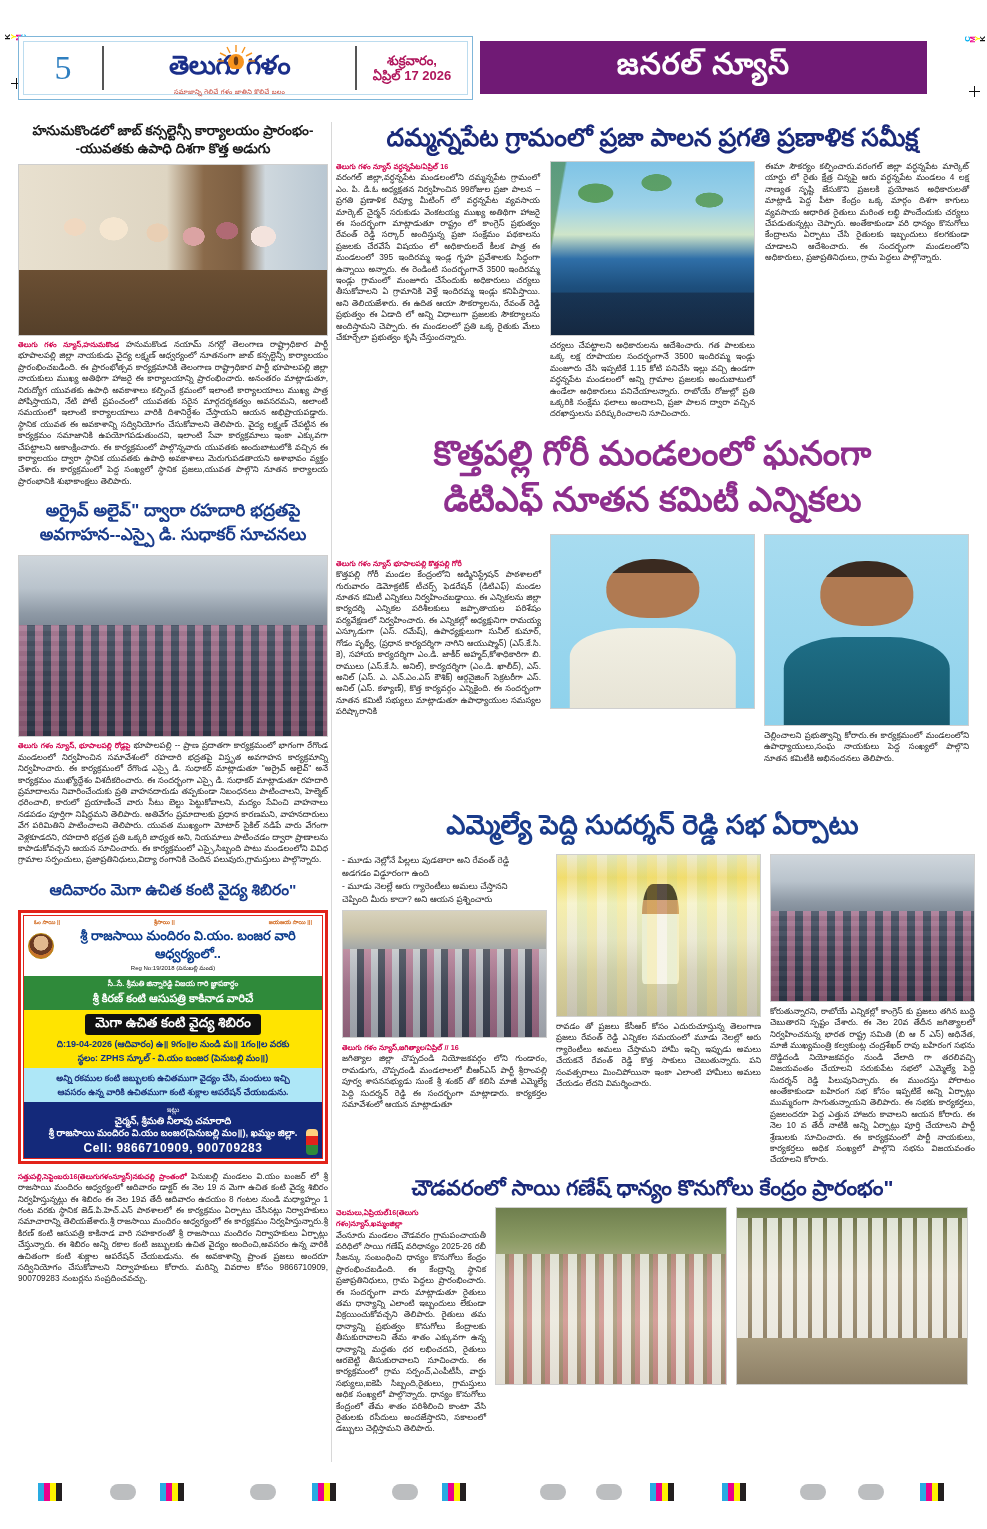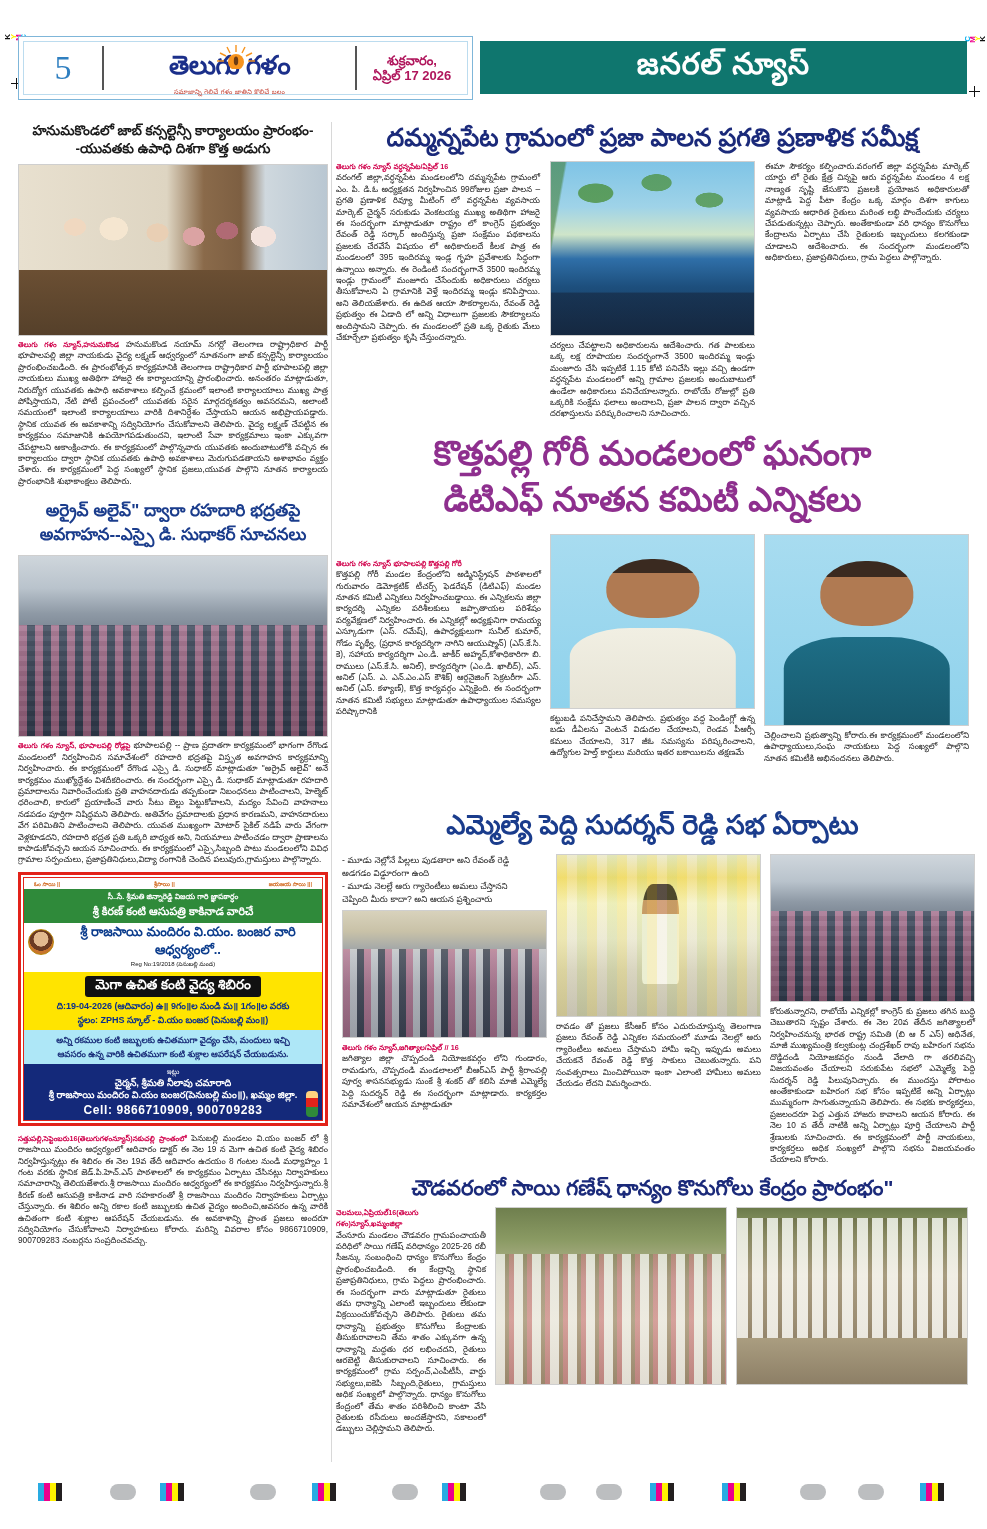--- a/index.html
+++ b/index.html
@@ -114,22 +114,22 @@
     text-align: center;
     color: #b0165c;
     font-size: 13px;
     line-height: 15px;
     font-weight: bold;
   }
 
   .genbar {
     position: absolute;
     left: 480px; top: 41px;
-    width: 487px; height: 53px;
-    background: #0f766e;
+    width: 447px; height: 53px;
+    background: #701a75;
     color: #fff;
     font-size: 30px;
     font-weight: bold;
     display: flex;
     align-items: center;
     justify-content: center;
     letter-spacing: 1px;
   }
 
   
@@ -469,41 +469,42 @@
       <span>అవగాహన--ఎస్పై డి. సుధాకర్ సూచనలు</span>
     </h2>
 
     <div class="photo ph-hall" style="width:310px; height:182px; margin-bottom:3px;"></div>
 
     <div class="body-txt">
       <span class="dateline">తెలుగు గళం న్యూస్, భూపాలపల్లి రోడ్లపై</span>
       <span>భూపాలపల్లి -- ప్రాణ ప్రదాతగా కార్యక్రమంలో భాగంగా రేగొండ మండలంలో నిర్వహించిన సమావేశంలో రహదారి భద్రతపై విస్తృత అవగాహన కార్యక్రమాన్ని నిర్వహించారు. ఈ కార్యక్రమంలో రేగొండ ఎస్సై డి. సుధాకర్ మాట్లాడుతూ "అర్రైవ్ అలైవ్" అనే కార్యక్రమం ముఖ్యోద్దేశం విశదీకరించారు. ఈ సందర్భంగా ఎస్సై డి. సుధాకర్ మాట్లాడుతూ రహదారి ప్రమాదాలను నివారించేందుకు ప్రతి వాహనదారుడు తప్పకుండా నిబంధనలు పాటించాలని, హెల్మెట్ ధరించాలి, కారులో ప్రయాణించే వారు సీటు బెల్టు పెట్టుకోవాలని, మద్యం సేవించి వాహనాలు నడపడం పూర్తిగా నిషిద్ధమని తెలిపారు. అతివేగం ప్రమాదాలకు ప్రధాన కారణమని, వాహనదారులు వేగ పరిమితిని పాటించాలని తెలిపారు. యువత ముఖ్యంగా మోటార్ సైకిల్ నడిపే వారు వేగంగా వెళ్లకూడదని, రహదారి భద్రత ప్రతి ఒక్కరి బాధ్యత అని, నియమాలు పాటించడం ద్వారా ప్రాణాలను కాపాడుకోవచ్చని ఆయన సూచించారు. ఈ కార్యక్రమంలో ఎస్సై,సిబ్బంది పాటు మండలంలోని వివిధ గ్రామాల సర్పంచులు, ప్రజాప్రతినిధులు,విద్యా రంగానికి చెందిన పలువురు,గ్రామస్తులు పాల్గొన్నారు.</span>
     </div>
 
+    <h2 class="hl-blue" style="margin-top:12px; font-size:15.5px;">ఆదివారం మెగా ఉచిత కంటి వైద్య శిబిరం"</h2>
 
     <div class="ad">
       <div class="ad-inner">
         <div class="ad-row ad-white" style="padding-bottom:0;">
           <div style="display:flex; justify-content:space-between; padding:0 6px;">
             <span class="ad-t1">ఓం సాయి ||</span>
             <span class="ad-t1">శ్రీసాయి ||</span>
             <span class="ad-t1">జయజయ సాయి |||</span>
           </div>
         </div>
-        <div class="ad-row ad-green">
-          <div class="ad-t4">సీ..సే. శ్రీమతి జిన్నారెడ్డి విజయ గారి జ్ఞాపకార్ధం</div>
-          <div class="ad-t5" style="margin-top:2px;">శ్రీ కిరణ్ కంటి ఆసుపత్రి కాకినాడ వారిచే</div>
-        </div>
         <div class="ad-row ad-white" style="padding-top:1px;">
           <div class="ad-sai-line">
             <div class="ad-sai-face"></div>
             <span class="ad-t2">శ్రీ రాజసాయి మందిరం వి.యం. బంజర వారి ఆధ్వర్యంలో..</span>
           </div>
           <div class="ad-t3" style="margin-top:1px;">Reg No:19/2018 (పెనుబల్లి మండ)</div>
         </div>
+        <div class="ad-row ad-green">
+          <div class="ad-t4">సీ..సే. శ్రీమతి జిన్నారెడ్డి విజయ గారి జ్ఞాపకార్ధం</div>
+          <div class="ad-t5" style="margin-top:2px;">శ్రీ కిరణ్ కంటి ఆసుపత్రి కాకినాడ వారిచే</div>
+        </div>
         <div class="ad-row ad-yellow">
           <div class="ad-t6">మెగా ఉచిత కంటి వైద్య శిబిరం</div>
           <div class="ad-t7" style="margin-top:2px;">ది:19-04-2026 (ఆదివారం) ఉ॥ 9గం॥ల నుండి మ॥ 1గం॥ల వరకు</div>
           <div class="ad-t7">స్థలం:   ZPHS స్కూల్ - వి.యం బంజర (పెనుబల్లి మం॥)</div>
         </div>
         <div class="ad-row ad-cyan">
           <div class="ad-t8">అన్ని రకముల కంటి జబ్బులకు ఉచితముగా వైద్యం చేసి, మందులు ఇచ్చి</div>
           <div class="ad-t8">ఆవసరం ఉన్న వారికి ఉచితముగా కంటి శుక్లాల ఆపరేషన్ చేయబడును.</div>
         </div>
         <div class="ad-row ad-blue" style="position:relative;">
@@ -551,21 +552,20 @@
       <div style="width:205px;margin-top:24px;">
         <div class="body-txt">
           <span class="dateline">తెలుగు గళం న్యూస్ భూపాలపల్లి కొత్తపల్లి గోరీ</span><br>
           <span>కొత్తపల్లి గోరీ మండల కేంద్రంలోని అడ్మినిస్ట్రేషన్ పాఠశాలలో గురువారం డెమోక్రటిక్ టీచర్స్ ఫెడరేషన్ (డిటిఎఫ్) మండల నూతన కమిటీ ఎన్నికలు నిర్వహించబడ్డాయి. ఈ ఎన్నికలను జిల్లా కార్యదర్శి ఎన్నికల పరిశీలకులు జప్పాతాయల పరిశేషం పర్యవేక్షణలో నిర్వహించారు. ఈ ఎన్నికల్లో అధ్యక్షునిగా రామయ్య ఎస్కూడుగా (ఎస్. రమేష్), ఉపాధ్యక్షులుగా సునీల్ కుమార్, గోడం పృథ్వీ, (ప్రధాన కార్యదర్శిగా నాగిని ఆయుష్మాన్) (ఎస్.కే.సి. కె), సహాయ కార్యదర్శిగా ఎం.డి. జాకీర్ అహ్మద్,కోశాధికారిగా బి. రాములు (ఎస్.కే.సి. అనిల్), కార్యదర్శిగా (ఎం.డి. ఖాలీద్), ఎస్. అనిల్ (ఎస్. ఎ. ఎన్.ఎం.ఎస్ కౌశిక్) ఆర్గనైజింగ్ సెక్రటరీగా ఎస్. అనిల్ (ఎస్. కళ్యాణ్), కొత్త కార్యవర్గం ఎన్నికైంది. ఈ సందర్భంగా నూతన కమిటీ సభ్యులు మాట్లాడుతూ ఉపాధ్యాయుల సమస్యల పరిష్కారానికి</span>
         </div>
       </div>
       <div style="width:205px;">
         <div class="photo ph-portrait" style="width:205px; height:175px; margin-bottom:4px;">
           <div class="torso"></div>
         </div>
-        <div class="body-txt">కట్టుబడి పనిచేస్తామని తెలిపారు. ప్రభుత్వం వద్ద పెండింగ్లో ఉన్న బడు డీఏలను వెంటనే విడుదల చేయాలని, రెండవ పీఆర్సీ కమలు చేయాలని, 317 జీఓ సమస్యను పరిష్కరించాలని, ఉద్యోగుల హెల్త్ కార్డులు మరియు ఇతర బకాయిలను తక్షణమే</div>
       </div>
       <div style="width:205px;">
         <div class="photo ph-portrait blue" style="width:205px; height:192px; margin-bottom:4px;">
           <div class="torso"></div>
         </div>
         <div class="body-txt">చెల్లించాలని ప్రభుత్వాన్ని కోరారు.ఈ కార్యక్రమంలో మండలంలోని ఉపాధ్యాయులు,సంఘ నాయకులు పెద్ద సంఖ్యలో పాల్గొని నూతన కమిటీకి అభినందనలు తెలిపారు.</div>
       </div>
     </div>
 
     <h1 class="hl-blue-big">

